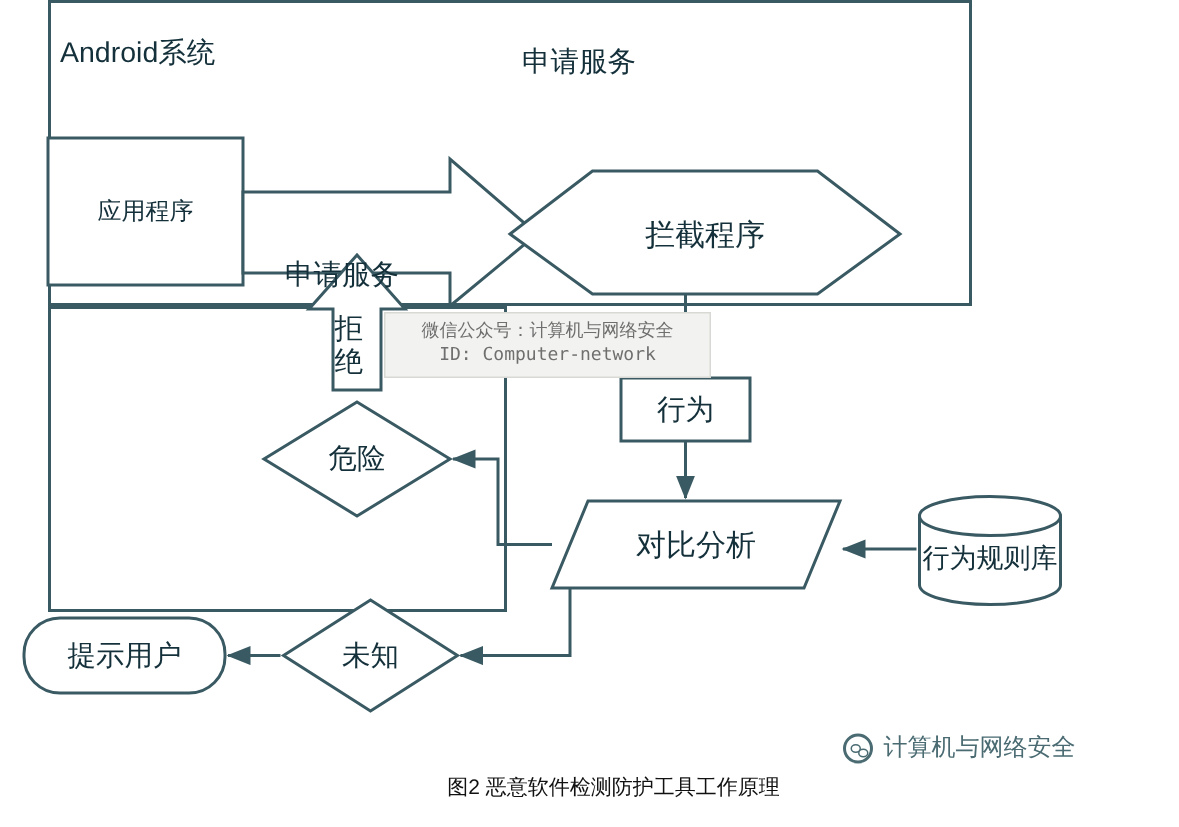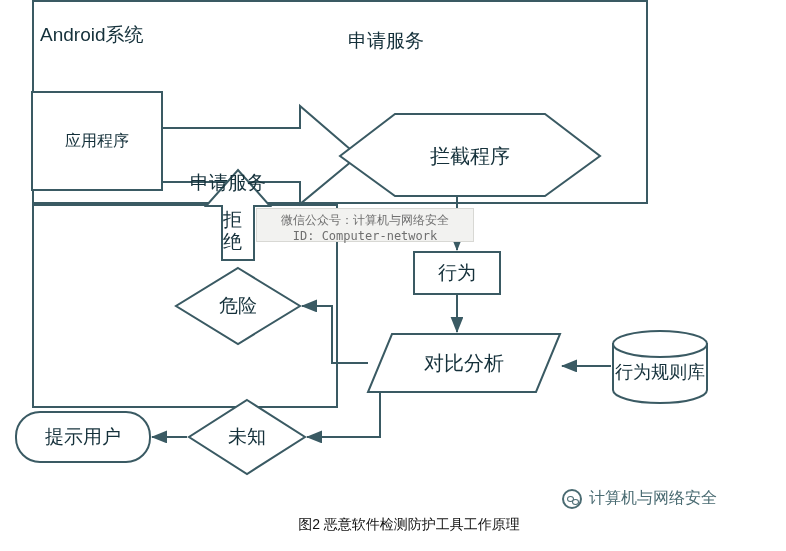--- a/index.html
+++ b/index.html
@@ -167,21 +167,21 @@
   <div class="poly-label" style="left:395px; top:132px; width:150px; height:48px; font-size:20px;">拦截程序</div>
   <div class="poly-label" style="left:196px; top:286px; width:84px; height:40px; font-size:19px;">危险</div>
   <div class="poly-label" style="left:400px; top:344px; width:128px; height:38px; font-size:20px;">对比分析</div>
   <div class="poly-label" style="left:613px; top:354px; width:94px; height:36px; font-size:18px;">行为规则库</div>
   <div class="poly-label" style="left:205px; top:418px; width:84px; height:38px; font-size:19px;">未知</div>
   <div class="poly-label" style="left:16px; top:412px; width:134px; height:50px; font-size:19px;">提示用户</div>
 
   <div class="plain-label" style="left:190px; top:138px; font-size:19px;margin-top:32px;">申请服务</div>
   <div class="plain-label" style="left:223px; top:209px; font-size:19px; width:30px; line-height:22px;">拒绝</div>
 
-  <div class="watermark-box" style="left:256px; top:208px; width:218px; height:34px;">微信公众号：计算机与网络安全
+  <div class="watermark-box" style="left:256px; top:208px; width:218px; height:44px;">微信公众号：计算机与网络安全
 ID: Computer-network</div>
 
   <div class="brand" style="left:562px; top:452px;">
     <span class="brand-logo"></span>
     <span>计算机与网络安全</span>
   </div>
 
   <div class="caption" style="left:0; top:516px;">图2  恶意软件检测防护工具工作原理</div>
 
 </div>

